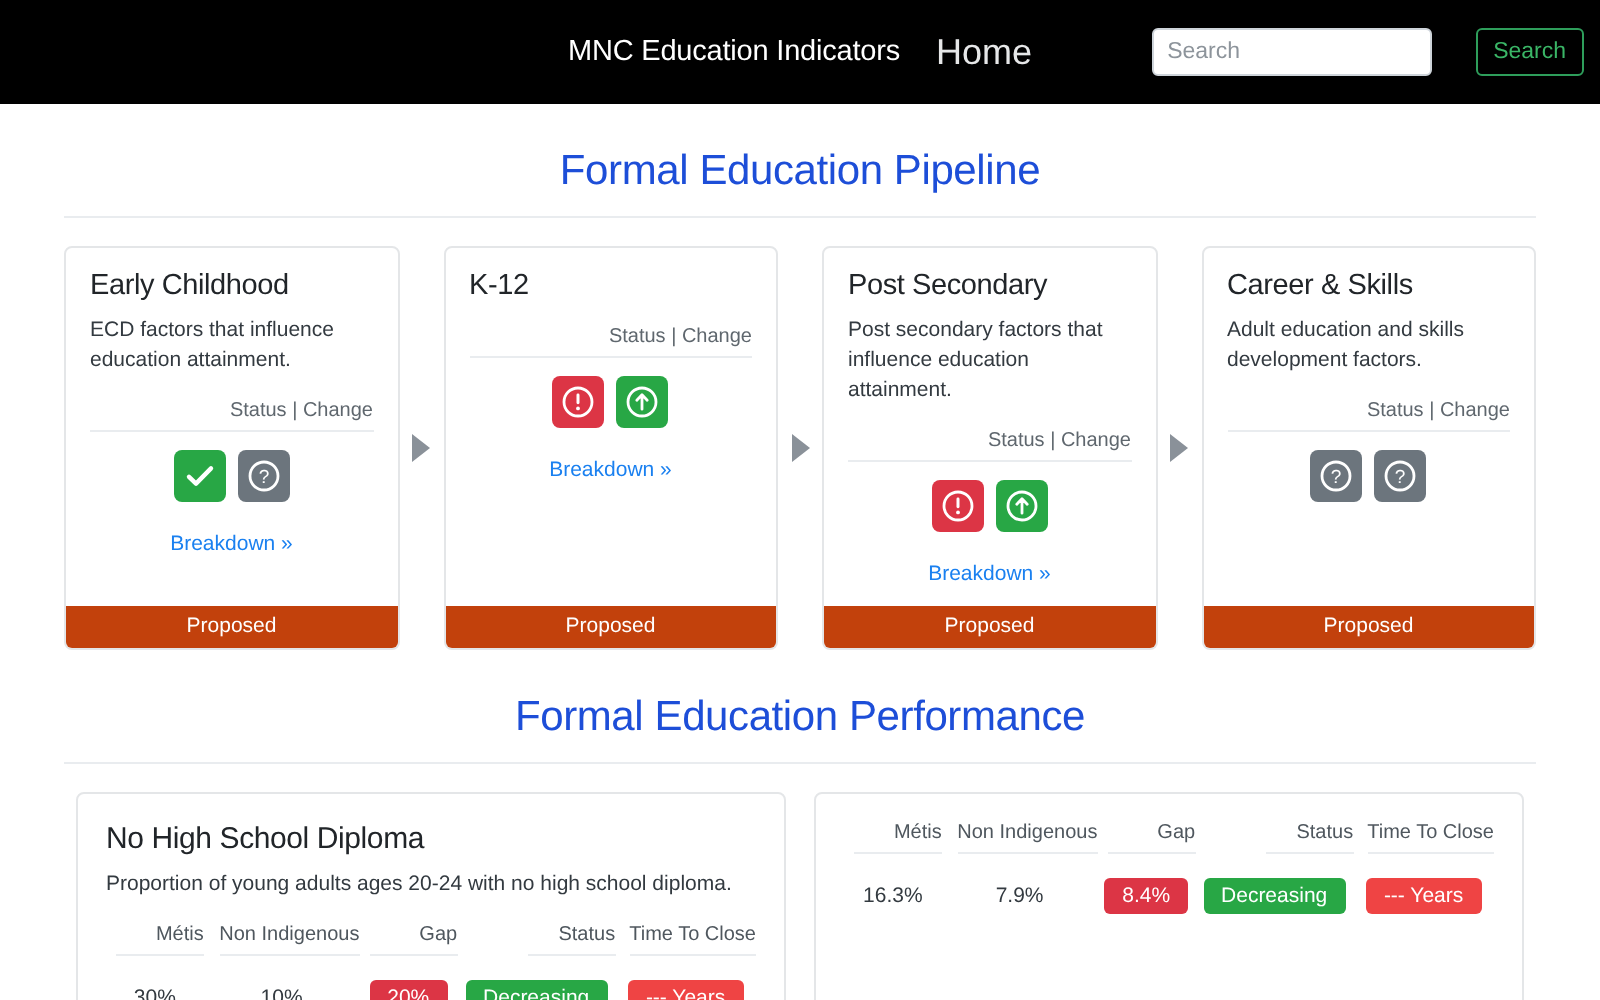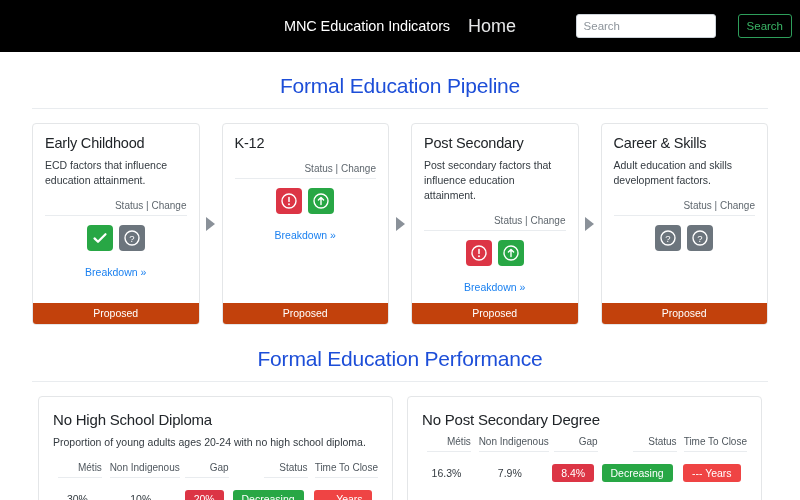--- a/index.html
+++ b/index.html
@@ -388,21 +388,20 @@
             <td><span class="badge red">20%</span></td>
             <td><span class="badge green">Decreasing</span></td>
             <td><span class="badge gray">--- Years</span></td>
           </tr>
         </tbody>
       </table>
 
     </div>
 
     <div class="perf-card">
-      <div class="perf-title">No Post Secondary Degree</div>
       <table class="perf-table">
         <thead>
           <tr>
             <th><span>Métis</span></th>
             <th><span>Non Indigenous</span></th>
             <th><span>Gap</span></th>
             <th><span>Status</span></th>
             <th><span>Time To Close</span></th>
           </tr>
         </thead>

